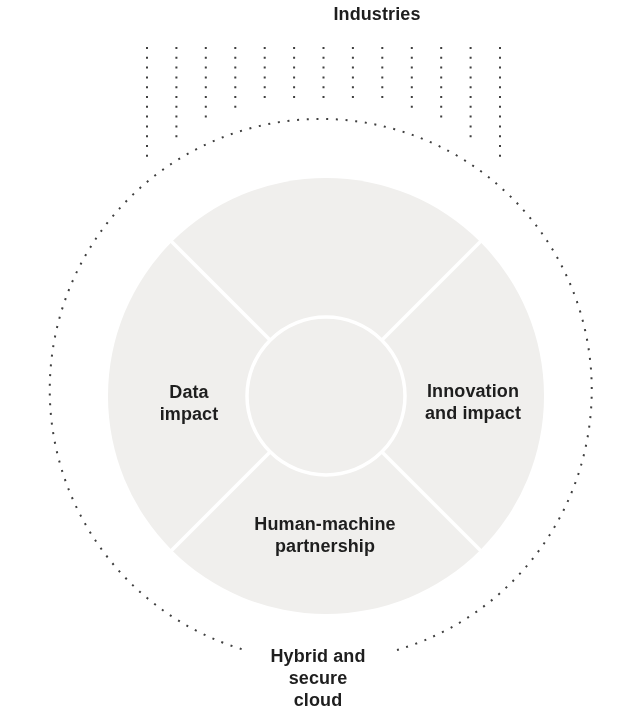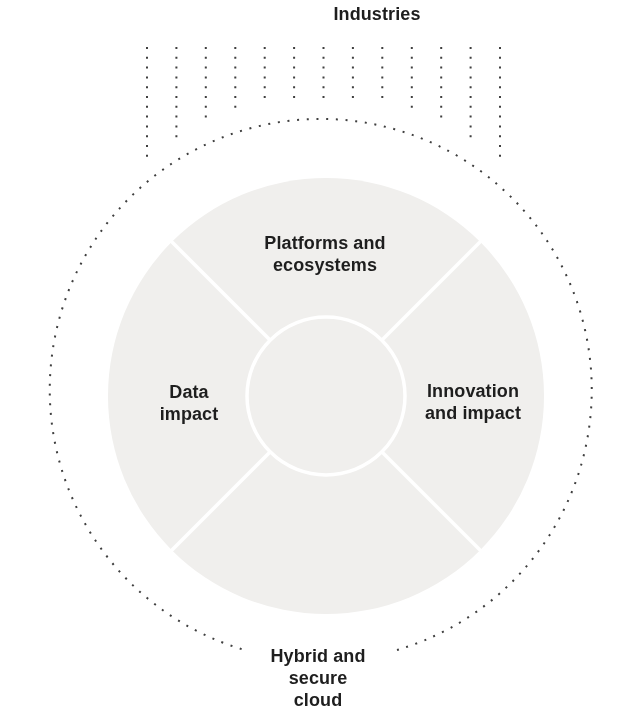--- a/index.html
+++ b/index.html
@@ -64,28 +64,28 @@
       <line x1="326" y1="396" x2="481" y2="241"></line>
       <line x1="326" y1="396" x2="171" y2="551"></line>
       <line x1="326" y1="396" x2="481" y2="551"></line>
     </g>
 
     <circle cx="326" cy="396" r="79" fill="#f0efed" stroke="#ffffff" stroke-width="3.5"></circle>
   </svg>
 
   <div class="lbl" style="left:329px; top:3px;margin-left:48px;">Industries</div>
 
-  <div class="lbl" style="left:325px; top:232px;">Platforms and
-ecosystems</div>
 
   <div class="lbl" style="left:189px; top:381px;">Data
 impact</div>
 
 
   <div class="lbl" style="left:473px; top:380px;text-align:center;">Innovation
 and impact</div>
 
+  <div class="lbl" style="left:325px; top:513px;">Human-machine
+partnership</div>
 
   <div class="lbl" style="left:318px; top:645px;">Hybrid and
 secure
 cloud</div>
 
 </div>
 
 </body></html>

